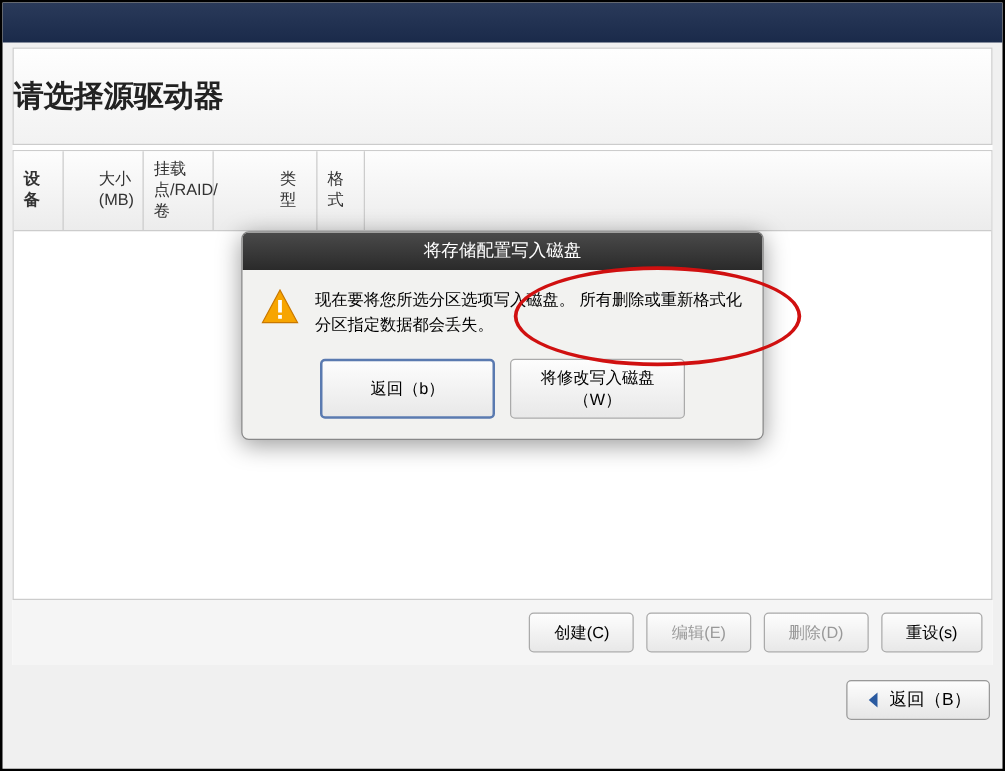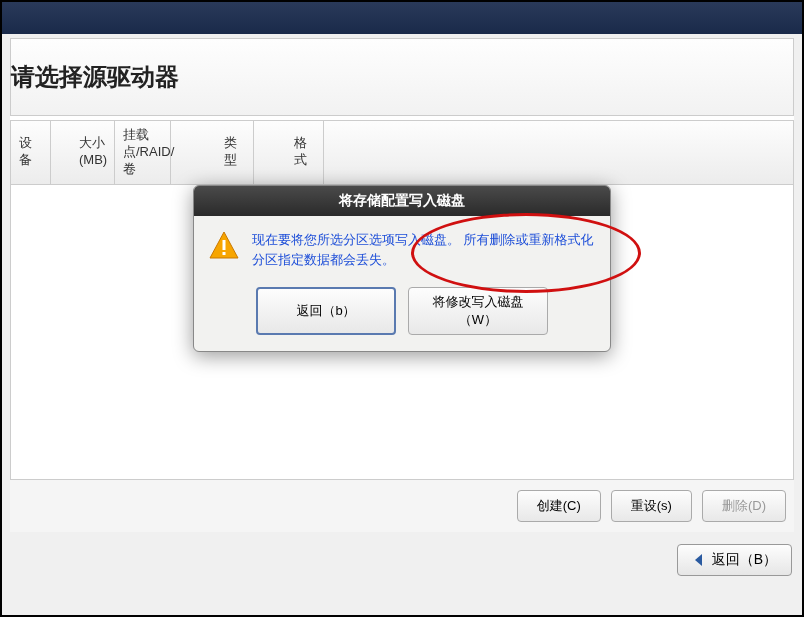--- a/index.html
+++ b/index.html
@@ -45,60 +45,60 @@
     }
     .table-header .col {
       padding: 6px 8px;
       border-right: 1px solid #ccc;
       font-size: 13px;
       color: #333;
       line-height: 1.3;
       display: flex;
       align-items: center;
     }
-    .col-device { width: 40px; }
+    .col-device { width: 40px; font-weight: bold; }
     .col-size { width: 44px; margin-left: 20px; }
     .col-mount { width: 56px; }
     .col-type { width: 38px; margin-left: 45px; }
-    .col-format { width: 38px; margin-left: 32px; }
+    .col-format { width: 38px; }
     
     .dialog-overlay {
       position: absolute;
       top: 64px;
       left: 50%;
       transform: translateX(-50%);
       width: 418px;
       background: #f2f2f0;
       border: 1px solid #888;
       border-radius: 6px;
       box-shadow: 0 4px 20px rgba(0,0,0,0.4);
       overflow: hidden;
     }
     .dialog-title {
       background: linear-gradient(to bottom, #4a4a4a, #2a2a2a);
       color: #fff;
       text-align: center;
       padding: 6px 0;
       font-size: 14px;
-      font-weight: bold;
+      font-weight: normal;
     }
     .dialog-body {
       display: flex;
       padding: 14px 16px 8px 14px;
       gap: 12px;
     }
     .warning-icon {
       width: 32px;
       height: 32px;
       flex-shrink: 0;
     }
     .warning-icon svg { width: 100%; height: 100%; }
     .dialog-text {
       font-size: 13px;
-      color: #1d4ed8;
+      color: #000000;
       line-height: 1.5;
     }
     .dialog-buttons {
       display: flex;
       justify-content: center;
       gap: 12px;
       padding: 10px 0 16px 0;
     }
     .dialog-btn {
       padding: 5px 12px;
@@ -205,22 +205,23 @@
         <button class="dialog-btn primary">返回（b）</button>
         <button class="dialog-btn">将修改写入磁盘（W）</button>
       </div>
     </div>
 
     <div class="highlight-ellipse"></div>
   </div>
 
   <div class="action-bar">
     <button class="action-btn">创建(C)</button>
+    <button class="action-btn disabled">编辑(E)</button>
+    <button class="action-btn disabled">删除(D)</button>
     <button class="action-btn">重设(s)</button>
-    <button class="action-btn disabled">删除(D)</button>
   </div>
 </div>
 
 <div class="nav-bar">
   <button class="nav-btn">
     <span class="nav-arrow">
       <svg viewBox="0 0 14 14">
           <polygon points="10,1 3,7 10,13" fill="#2a5aa0"></polygon>
         </svg>
     </span>

